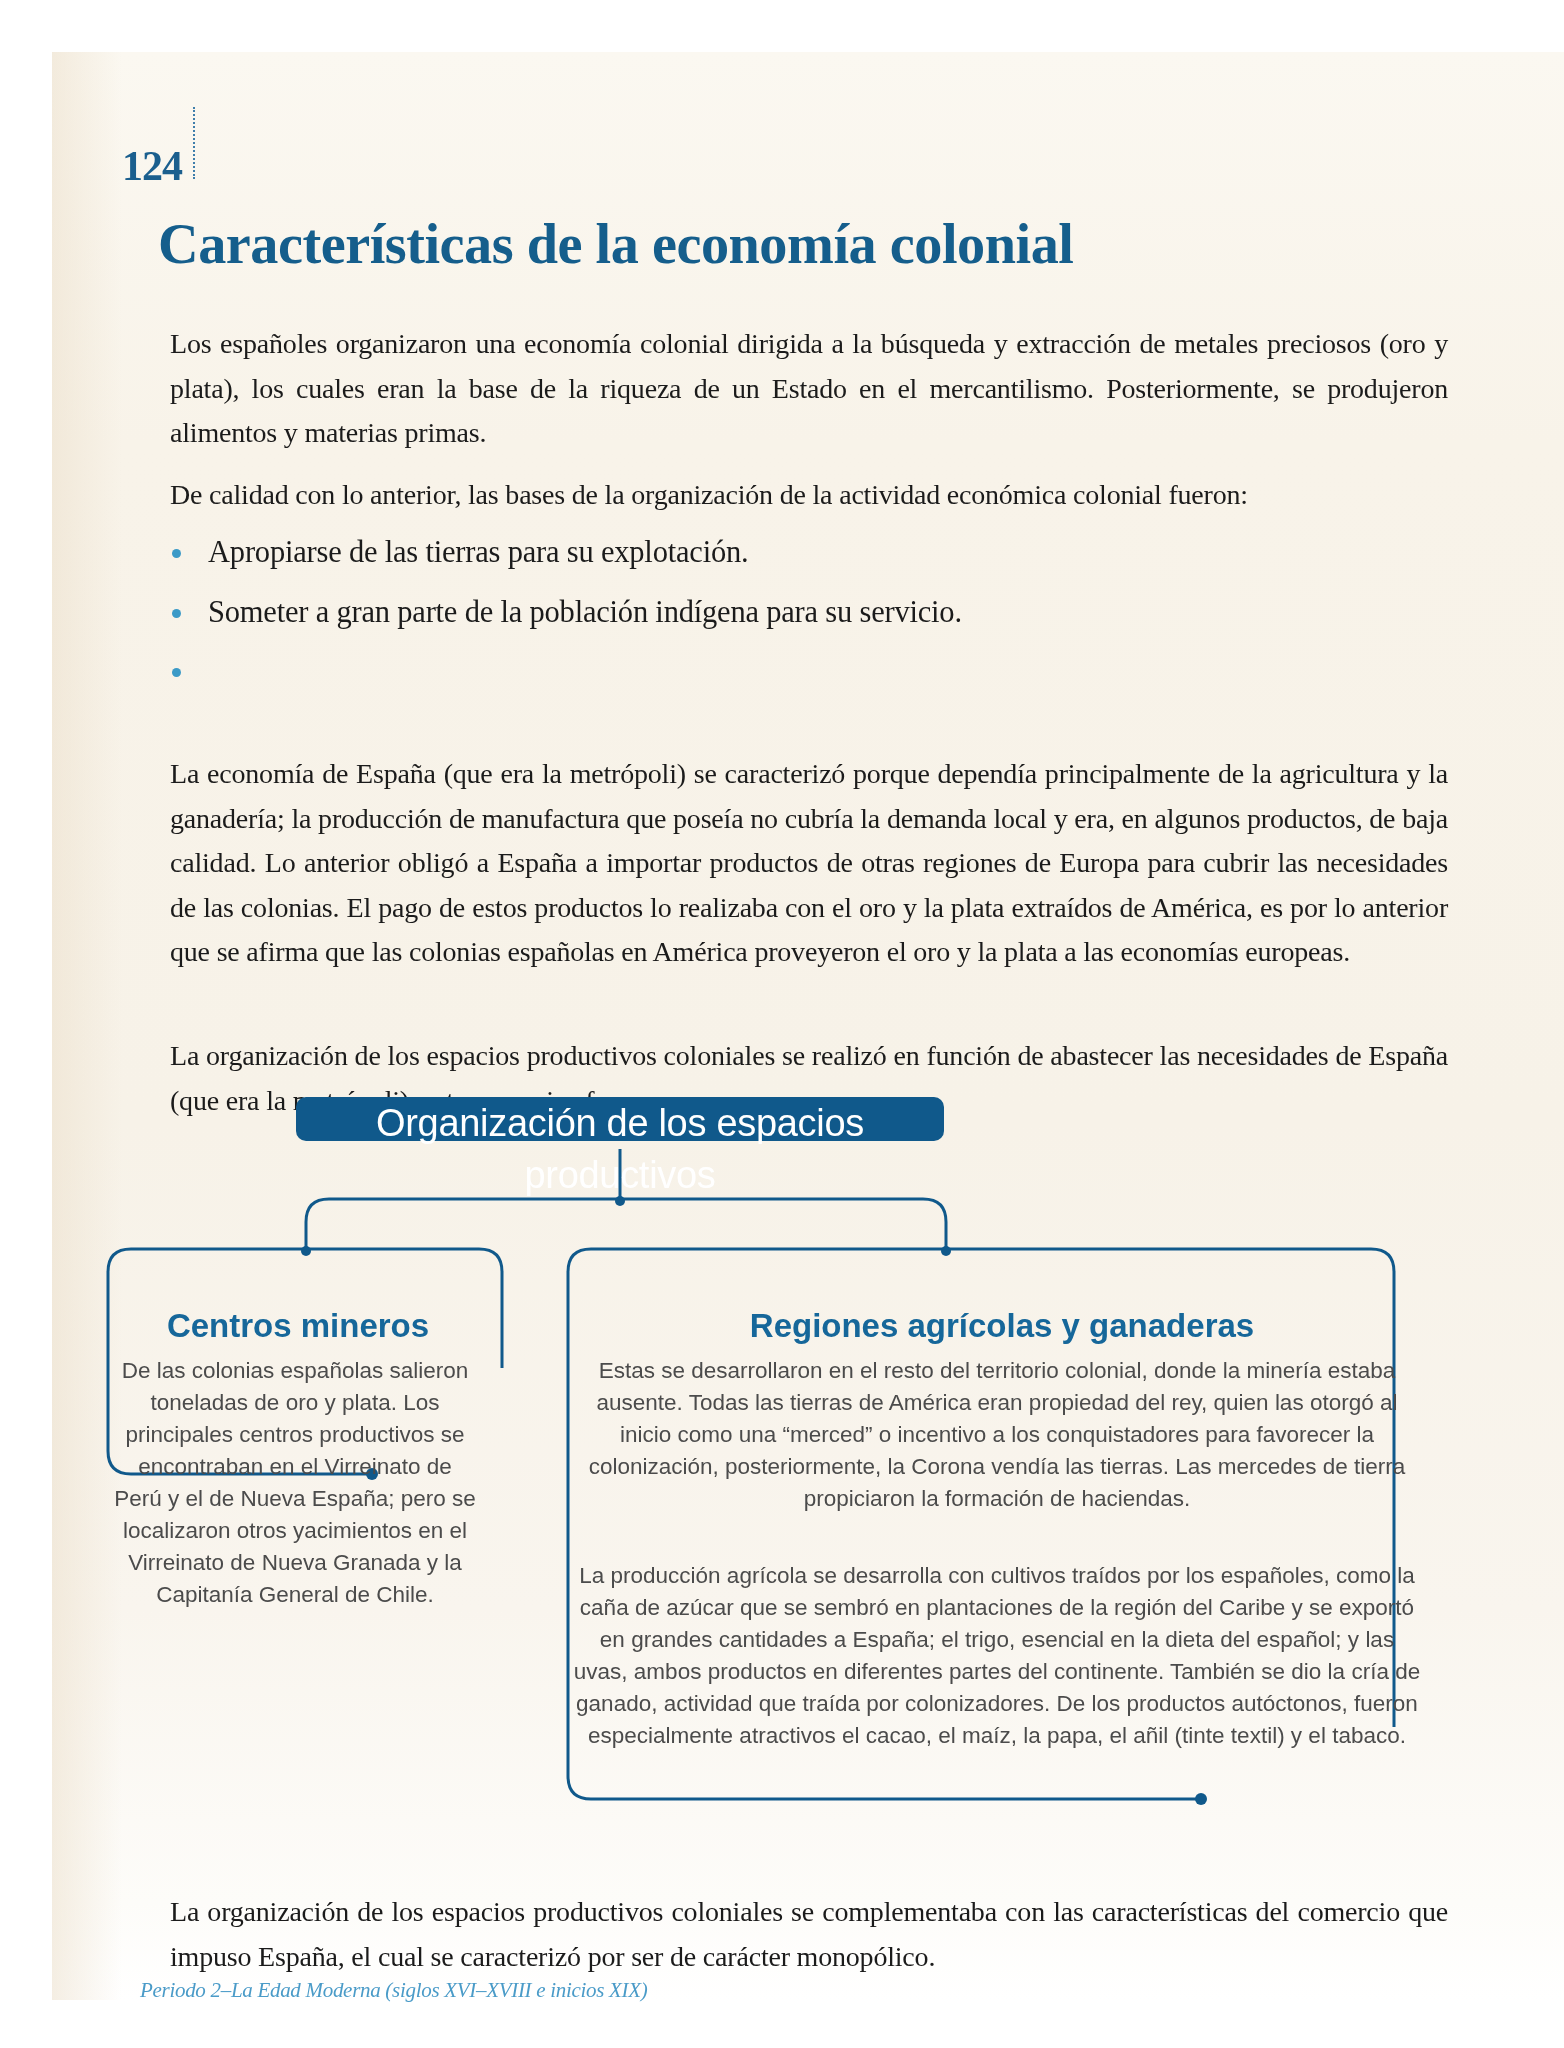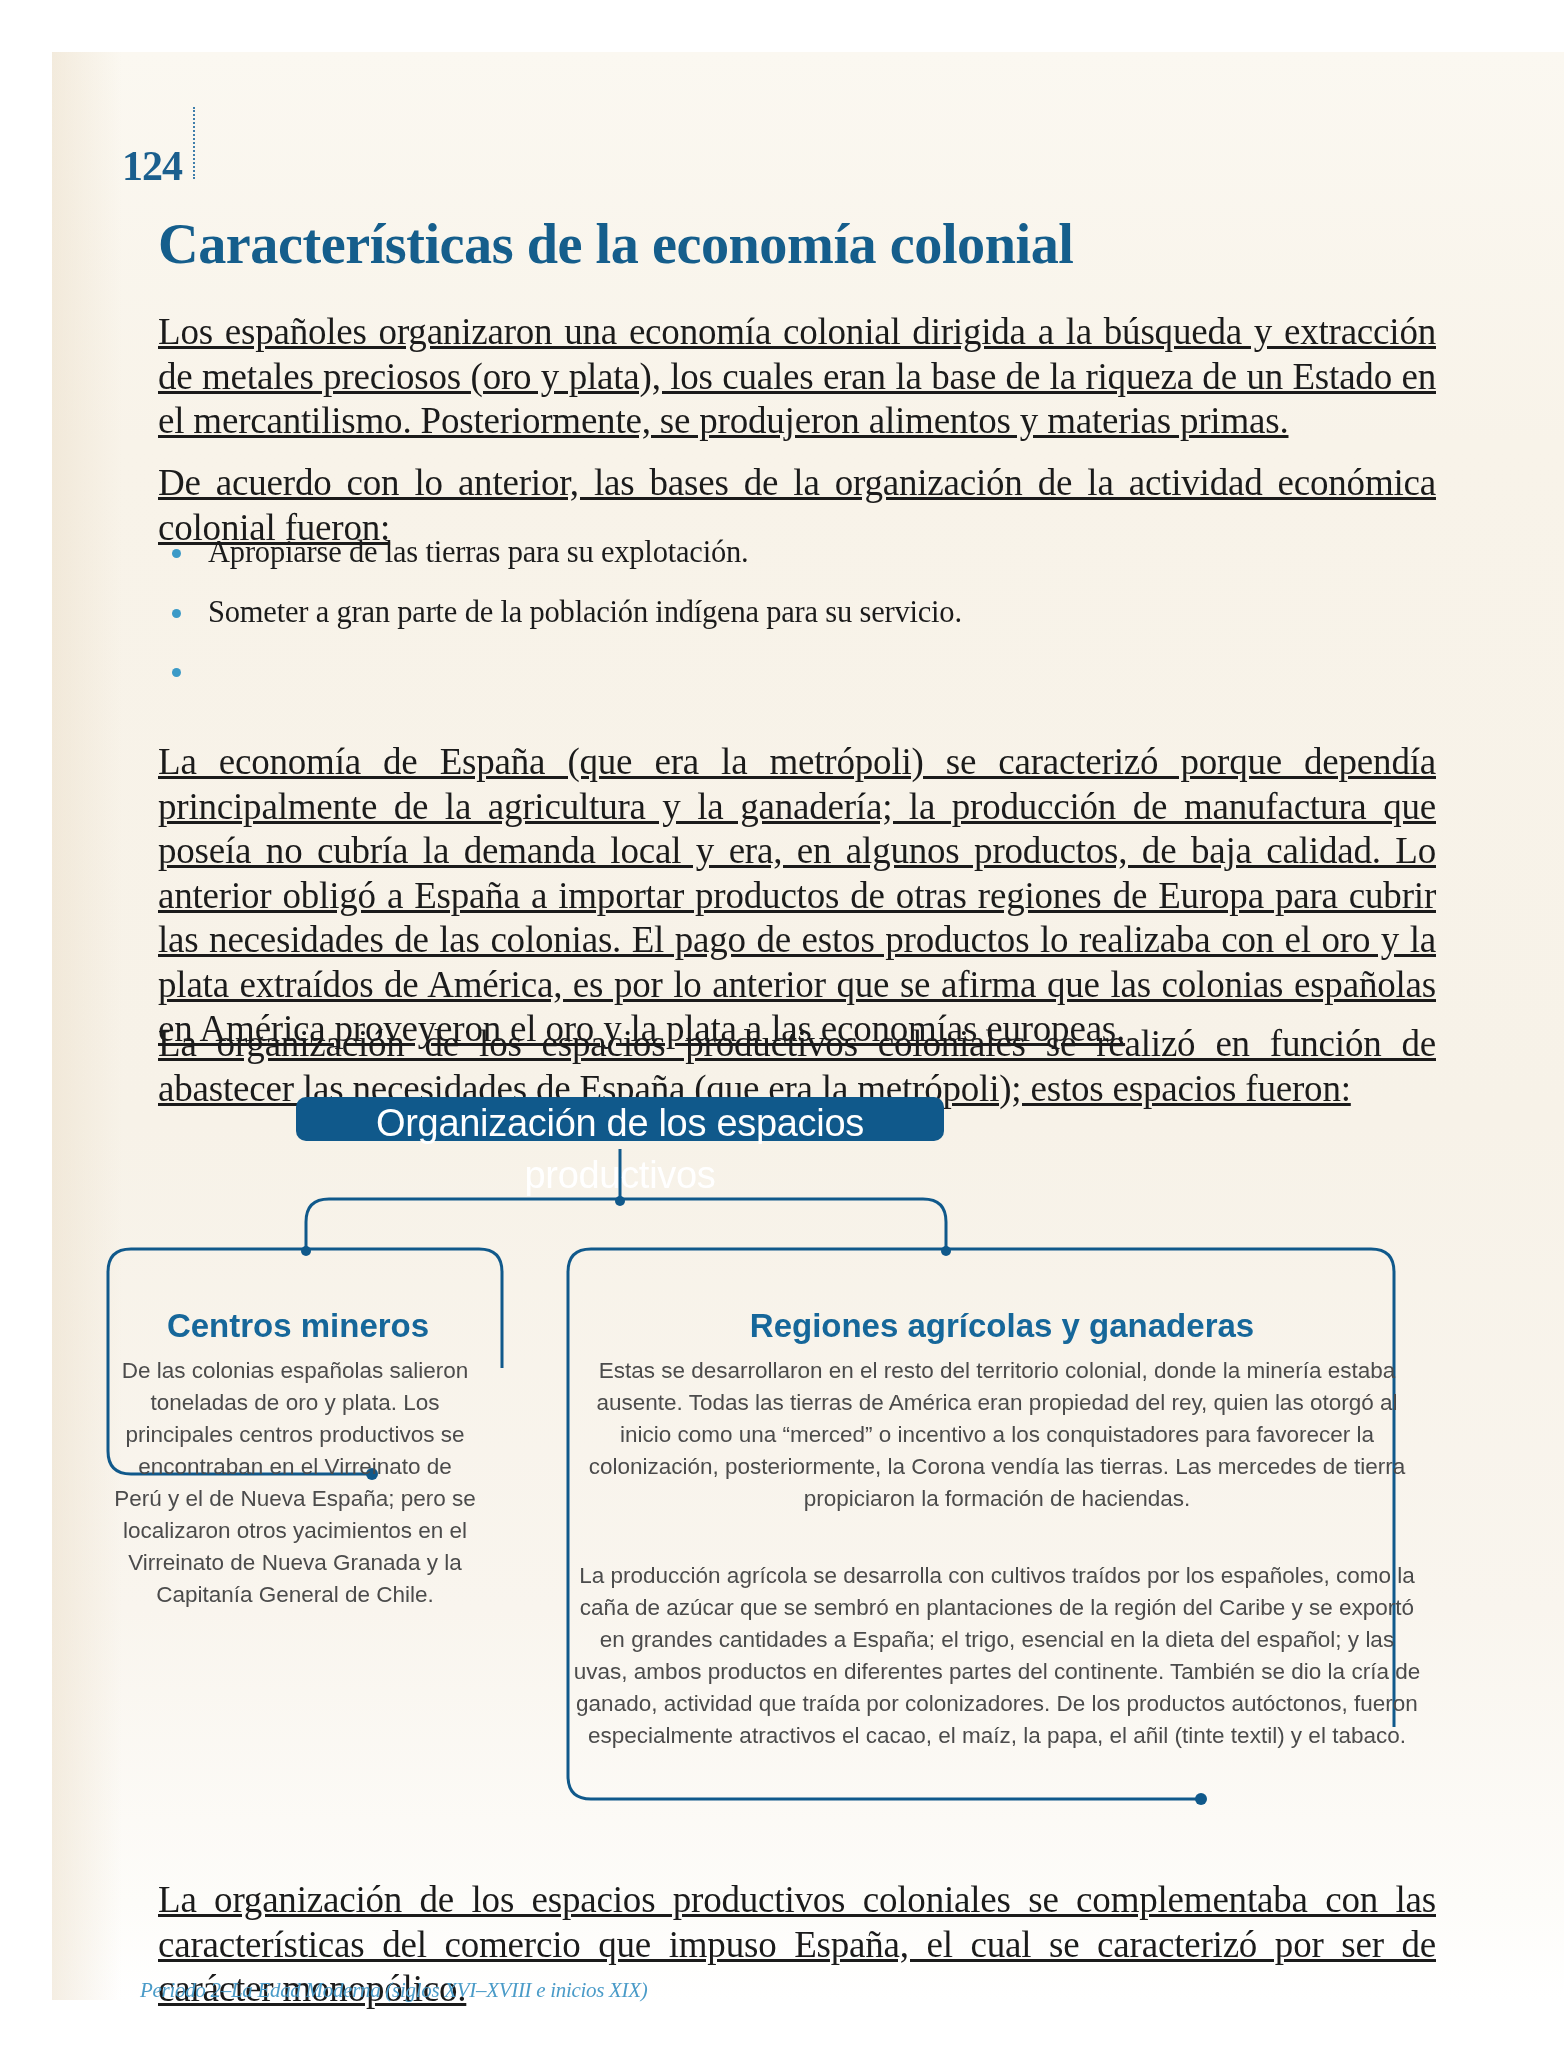--- a/index.html
+++ b/index.html
@@ -24,22 +24,22 @@
       position: absolute; left: 141px; top: 55px; height: 72px; width: 0;
       border-left: 2px dotted #3f7eab;
     }
     .title {
       position: absolute; left: 106px; top: 158px;
       color: #155e8c; font-size: 58px; font-weight: bold; margin: 0; letter-spacing: -0.5px;
       transform: scaleX(0.97); transform-origin: left;
     }
     .body-text {
       position: absolute; left: 106px; width: 1278px;
-      color: #1b1b1b; font-size: 37px; line-height: 44.5px; margin: 0;
-      text-align: justify; letter-spacing: -0.2px; text-decoration: underline;
+      color: #1b1b1b; font-size: 28px; line-height: 44.5px; margin: 12px;
+      text-align: justify; letter-spacing: -0.2px;
     }
     .p1 { top: 258px; }
     .p2 { top: 409px; }
     .bullets { position: absolute; left: 106px; top: 466px; width: 1278px; margin: 12px; padding: 0; list-style: none; }
     .bullets li {
       position: relative; padding-left: 38px; color: #1b1b1b;
       font-size: 30.5px; line-height: 44.5px; margin-bottom: 15px; letter-spacing: -0.2px;
     }
     .bullet-dot {
       position: absolute; left: 2px; top: 19px; width: 9px; height: 9px; border-radius: 50%;
@@ -79,21 +79,21 @@
 <body>
 
 <div class="page">
 
   <span class="page-number">124</span>
   <span class="page-rule"></span>
 
   <h1 class="title">Características de la economía colonial</h1>
 
   <p class="body-text p1">Los españoles organizaron una economía colonial dirigida a la búsqueda y extracción de metales preciosos (oro y plata), los cuales eran la base de la riqueza de un Estado en el mercantilismo. Posteriormente, se produjeron alimentos y materias primas.</p>
-  <p class="body-text p2">De acuerdo con lo anterior, las bases de la organización de la actividad económica colonial fueron:</p>
+  <p class="body-text p2">De calidad con lo anterior, las bases de la organización de la actividad económica colonial fueron:</p>
 
   <ul class="bullets">
     <li>
       <span class="bullet-dot"></span>
       <span>Apropiarse de las tierras para su explotación.</span>
     </li>
     <li>
       <span class="bullet-dot"></span>
       <span>Someter a gran parte de la población indígena para su servicio.</span>
     </li>

